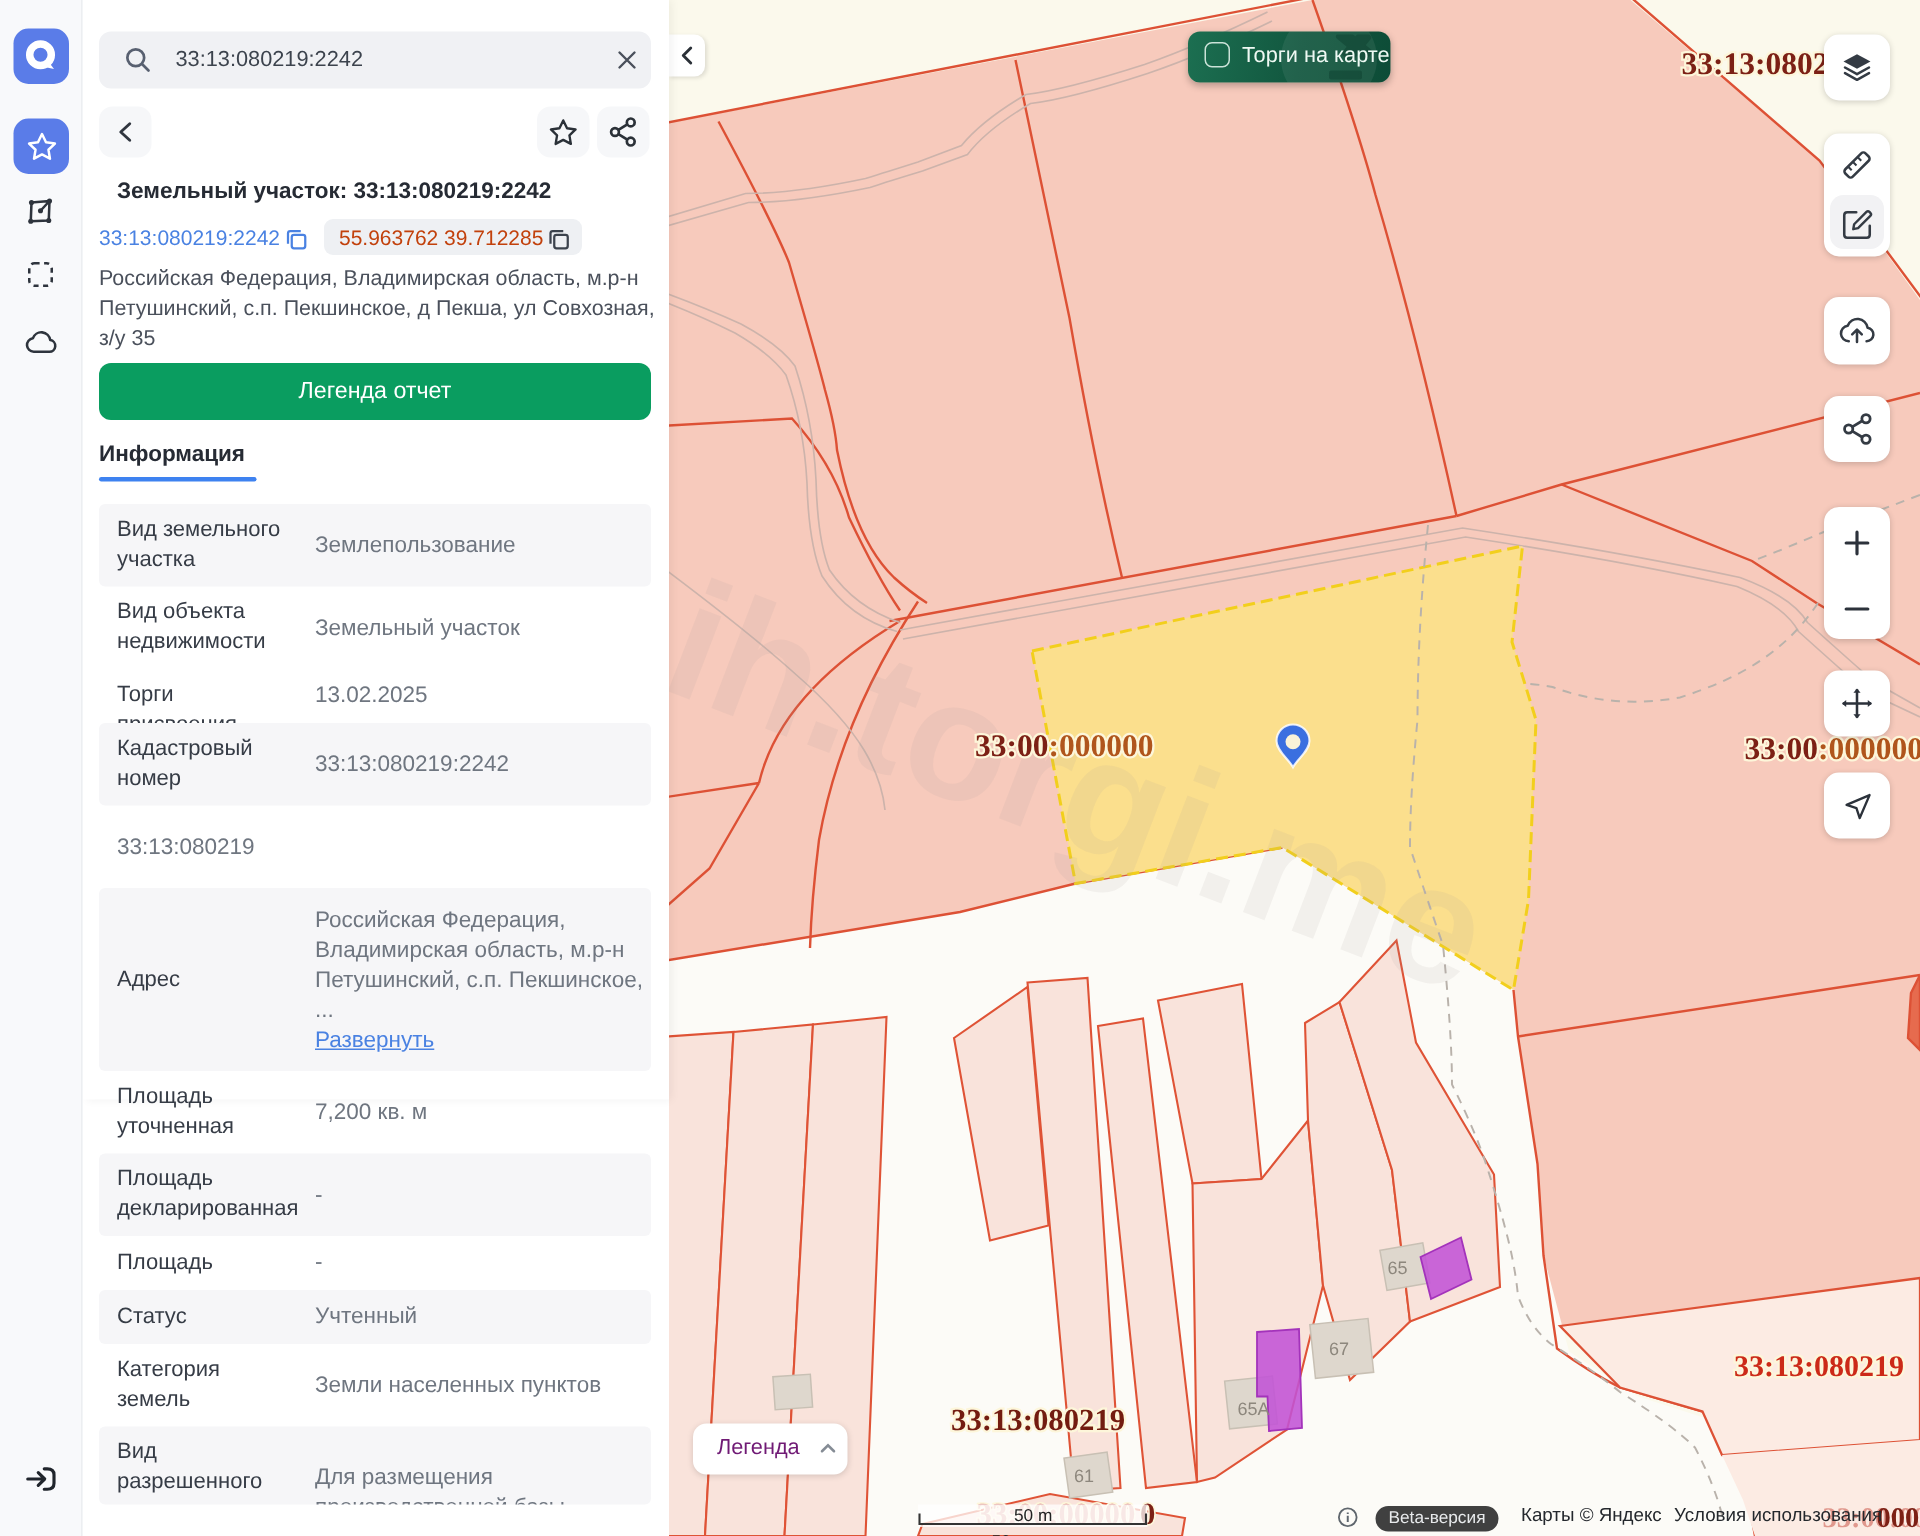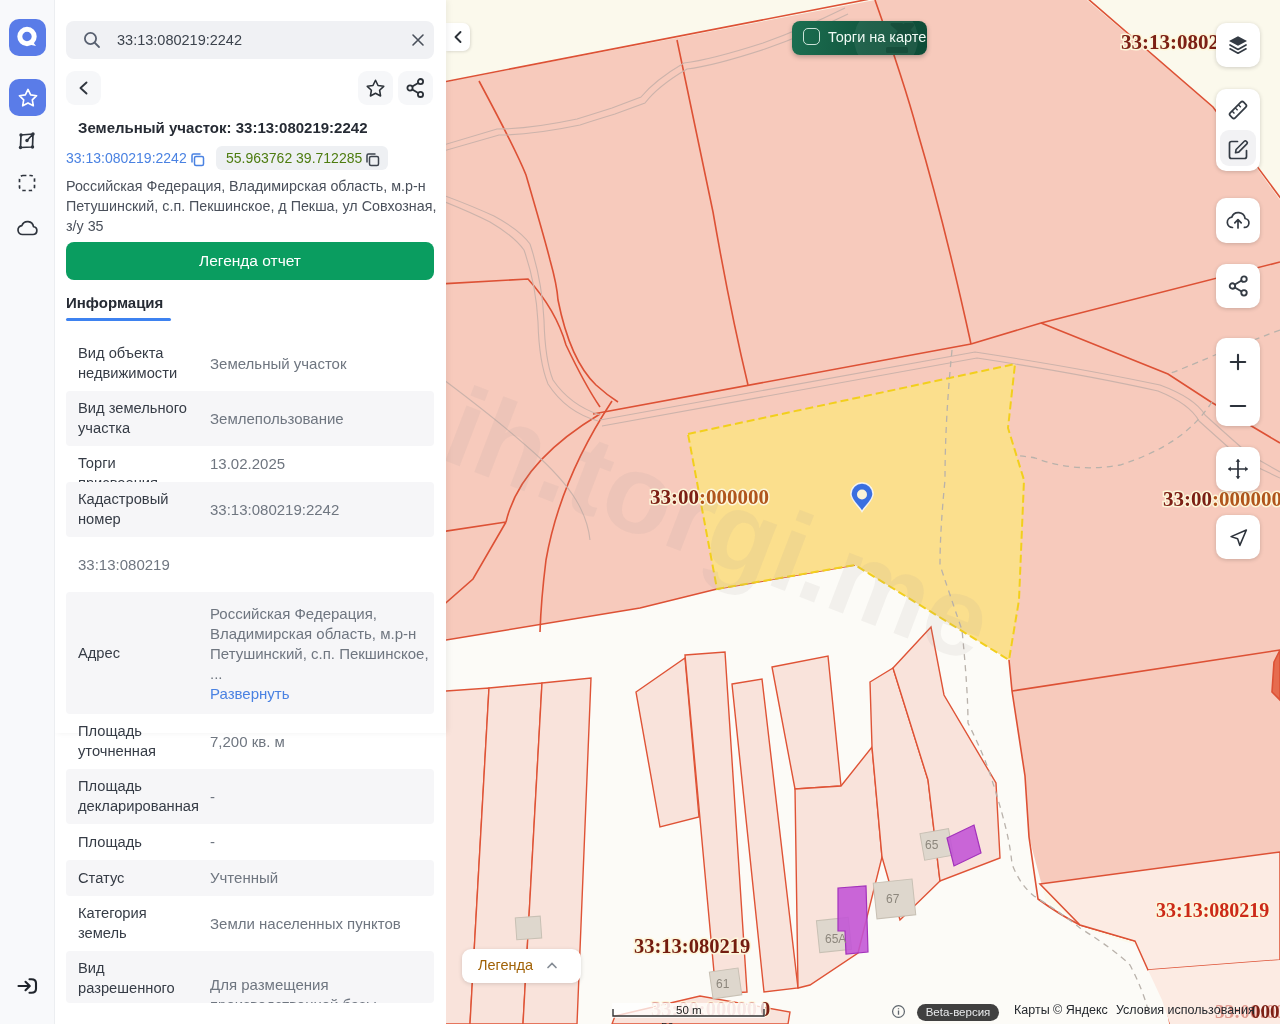--- a/index.html
+++ b/index.html
@@ -11,40 +11,40 @@
 .abs { position:absolute; }
 
 .railbtn { position:absolute; left:9px; width:37px; height:37px; border-radius:10px; }
 
 #search { position:absolute; left:11px; top:21px; width:368px; height:38px; background:#f0f1f4; border-radius:8px; }
 #search .q { position:absolute; left:51px; top:11px; font-size:14.5px; color:#3c434d; }
 .hbtn { position:absolute; top:71px; width:35px; height:34px; background:#f6f7f9; border-radius:9px; }
 #title { position:absolute; left:23px; top:119px; width:380px; font-size:15px; font-weight:bold; color:#262b34; }
 #chiprow { position:absolute; left:11px; top:146px; width:375px; height:24px; }
 #bluelink { position:absolute; left:0; top:4px; color:#4a82e2; font-size:14px; }
-#graychip { position:absolute; left:150px; top:0; width:172px; height:24px; background:#eef0f3; border-radius:6px; padding:4px 0 0 10px; font-size:14px; color:#4d7c0f; }
+#graychip { position:absolute; left:150px; top:0; width:172px; height:24px; background:#eef0f3; border-radius:6px; padding:4px 0 0 10px; font-size:14px; color:#c2410c; }
 #addr { position:absolute; left:11px; top:176px; width:385px; font-size:14.3px; line-height:20px; color:#4a505b; white-space:nowrap; }
 #greenbtn { position:absolute; left:11px; top:242px; width:368px; height:38px; background:#0a9d60; border-radius:8px; color:#fff; font-size:15.5px; text-align:center; line-height:38px; }
 #tab { position:absolute; left:11px; top:294px; font-size:15px; font-weight:bold; color:#262b34; }
 #tabline { position:absolute; left:11px; top:318px; width:105px; height:3px; background:#3e82f0; border-radius:2px; }
 #tbl { position:absolute; left:11px; top:336px; width:368px; }
 .row { position:relative; width:368px; display:flex; }
 .row.g { background:#f6f6f8; border-radius:4px; }
 .lab { width:132px; padding:7px 0 0 12px; font-size:14.7px; line-height:20px; color:#363c46; font-weight:500; }
 .val { width:236px; padding:7px 8px 0 12px; font-size:15px; line-height:20px; color:#6f7680; }
 .h55 { height:55px; } .h36 { height:36px; } .h122 { height:122px; } .h55c { height:52px; overflow:hidden; }
 .vc { display:flex; align-items:center; padding-top:0; }
-a.exp { color:#4a82e2; }
+a.exp { color:#4a82e2; text-decoration:underline; }
 
 .mapbtn { position:absolute; background:#fff; border-radius:10px; box-shadow:0 1px 4px rgba(0,0,0,0.18); z-index:5; display:flex; align-items:center; justify-content:center; }
 #torgi { position:absolute; left:792px; top:21px; width:135px; height:34px; border-radius:8px; background:linear-gradient(100deg,#1c6f51 0%,#12573f 55%,#0d4c37 100%); box-shadow:0 2px 5px rgba(0,0,0,0.25); z-index:5; overflow:hidden; }
 #torgi .cb { position:absolute; left:11px; top:7px; width:17px; height:17px; border:1.6px solid rgba(235,248,241,0.85); border-radius:5px; }
 #torgi .tx { position:absolute; left:36px; top:8px; font-size:14.5px; color:#eef9f3; }
 #collapse { position:absolute; left:446px; top:23px; width:24px; height:28px; background:#fff; border-radius:0 7px 7px 0; z-index:5; box-shadow:1px 1px 3px rgba(0,0,0,0.12); display:flex; align-items:center; justify-content:center; }
-#legend { position:absolute; left:462px; top:949px; width:119px; height:34px; background:#fff; border-radius:9px; box-shadow:0 1px 4px rgba(0,0,0,0.15); z-index:5; font-size:14.5px; color:#a16207; }
+#legend { position:absolute; left:462px; top:949px; width:103px; height:34px; background:#fff; border-radius:9px; box-shadow:0 1px 4px rgba(0,0,0,0.15); z-index:5; font-size:14.5px; color:#701a75; }
 #beta { position:absolute; left:917px; top:1004px; width:82px; height:17px; background:#404040; border-radius:9px; color:#e8eaec; font-size:11.5px; text-align:center; line-height:17px; z-index:5; }
 #attr { position:absolute; left:1014px; top:1003px; font-size:12.5px; color:#24282d; z-index:5; }
 #attr2 { position:absolute; left:1116px; top:1003px; font-size:12.5px; color:#24282d; z-index:5; }
 </style>
 </head>
 <body>
 <div id="app">
   <div id="map">
   <svg width="834" height="1024" viewBox="446 0 834 1024" font-family="Liberation Sans, sans-serif">
     <rect x="446" y="0" width="834" height="1024" fill="#fbf9ec"></rect>
@@ -197,27 +197,27 @@
       <svg class="abs" style="left:299px;top:6px" width="15" height="15" viewBox="0 0 15 15">
           <rect x="4.5" y="4.5" width="9" height="9" rx="1.5" fill="none" stroke="#3c434d" stroke-width="1.5"></rect>
           <path d="M10.5 2 L3.5 2 Q2 2 2 3.5 L2 10.5" fill="none" stroke="#3c434d" stroke-width="1.5"></path>
         </svg>
     </div>
     <div id="addr">Российская Федерация, Владимирская область, м.р-н<br>Петушинский, с.п. Пекшинское, д Пекша, ул Совхозная,<br>з/у 35</div>
     <div id="greenbtn">Легенда отчет</div>
     <div id="tab">Информация</div>
     <div id="tabline"></div>
     <div id="tbl">
+      <div class="row g h55">
+          <div class="lab">Вид земельного участка</div>
+          <div class="val vc">Землепользование</div>
+        </div>
       <div class="row h55">
           <div class="lab">Вид объекта недвижимости</div>
           <div class="val vc">Земельный участок</div>
-        </div>
-      <div class="row g h55">
-          <div class="lab">Вид земельного участка</div>
-          <div class="val vc">Землепользование</div>
         </div>
       <div class="row h36">
           <div class="lab">Торги присвоения</div>
           <div class="val" style="padding-top:8px">13.02.2025</div>
         </div>
       <div class="row g h55">
           <div class="lab">Кадастровый номер</div>
           <div class="val vc">33:13:080219:2242</div>
         </div>
       <div class="row h55">

